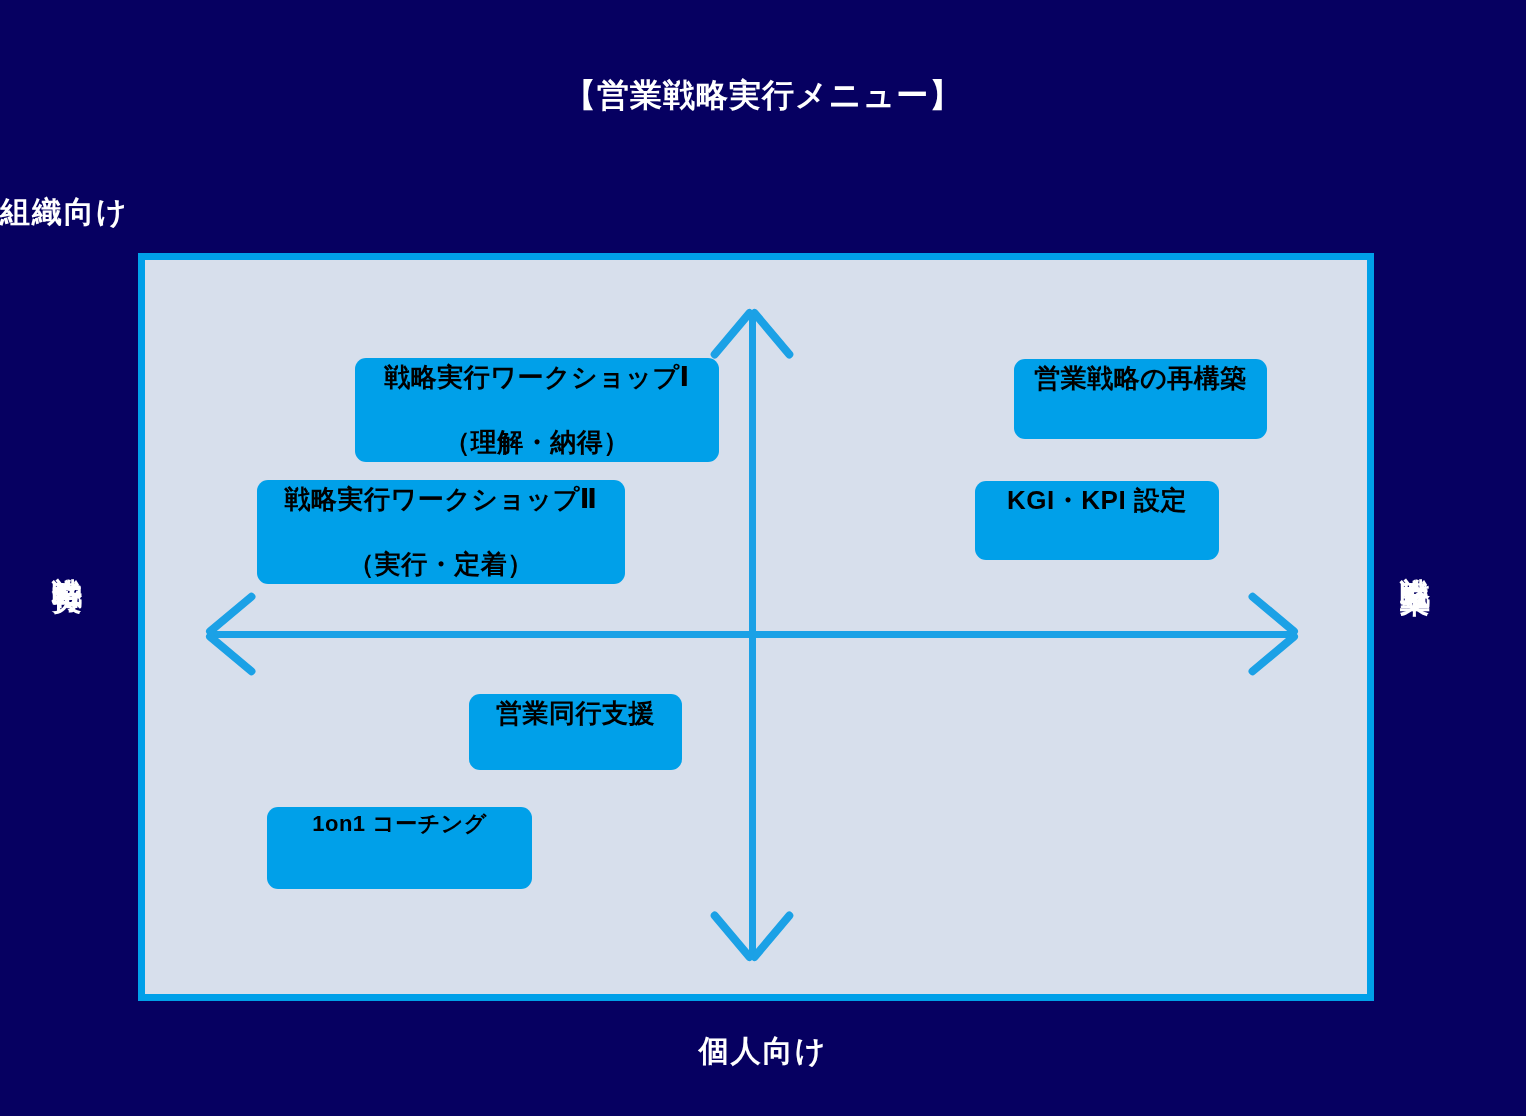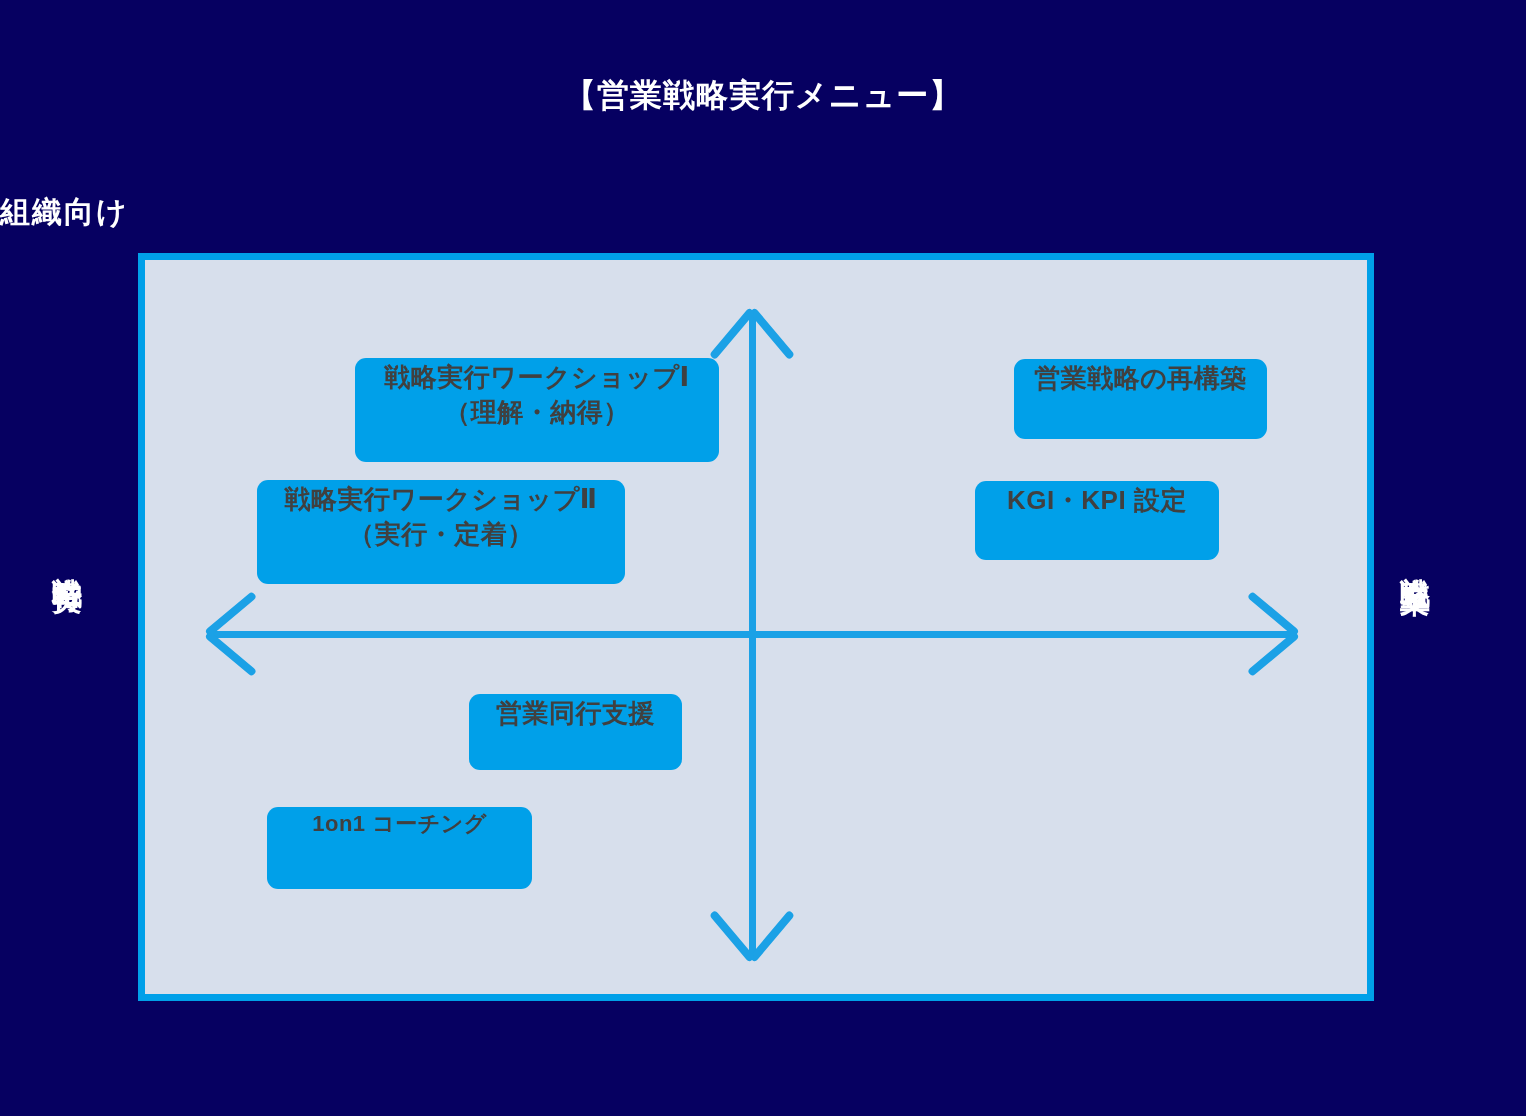--- a/index.html
+++ b/index.html
@@ -126,44 +126,45 @@
   
   #arrowhead-down { left: 607px; top: 700px; }
   #arrowhead-down span.a { transform-origin: 0 50%; transform: translate(0,-4px) rotate(-50deg); }
   #arrowhead-down span.b { transform-origin: 0 50%; transform: translate(0,-4px) rotate(-130deg); }
 
   
   .item-box {
     position: absolute;
     background: #00a0e9;
     border-radius: 11px;
-    color: #404040;
+    color: #000000;
     font-size: 26px;
     font-weight: bold;
     display: flex;
     flex-direction: column;
     align-items: center;
-    justify-content: flex-start;
+    justify-content: space-between;
     text-align: center;
     line-height: 1.35;
     letter-spacing: 0.5px;
     box-sizing: border-box;
     padding: 2px 14px;
   }
   .item-box .line2 { display: block; }
 </style>
 </head>
 <body>
 
 <div id="stage">
 
   <div id="page-title">【営業戦略実行メニュー】</div>
 
   <div class="axis-caption" id="caption-top">組織向け</div>
 
+  <div class="axis-caption" id="caption-bottom">個人向け</div>
 
   <div class="axis-caption-vertical" id="caption-left">戦略実行</div>
 
   <div class="axis-caption-vertical" id="caption-right">戦略立案</div>
 
   <div id="matrix-frame">
 
     <div class="axis-line" id="axis-horizontal-line"></div>
     <div class="axis-line" id="axis-vertical-line"></div>
 

